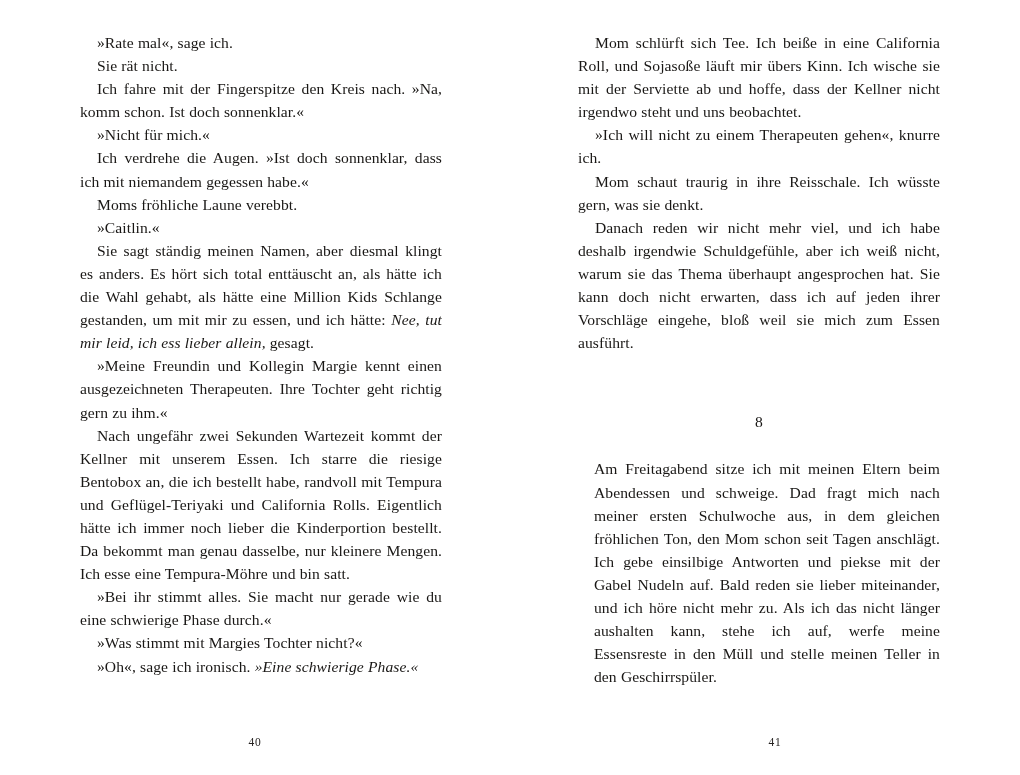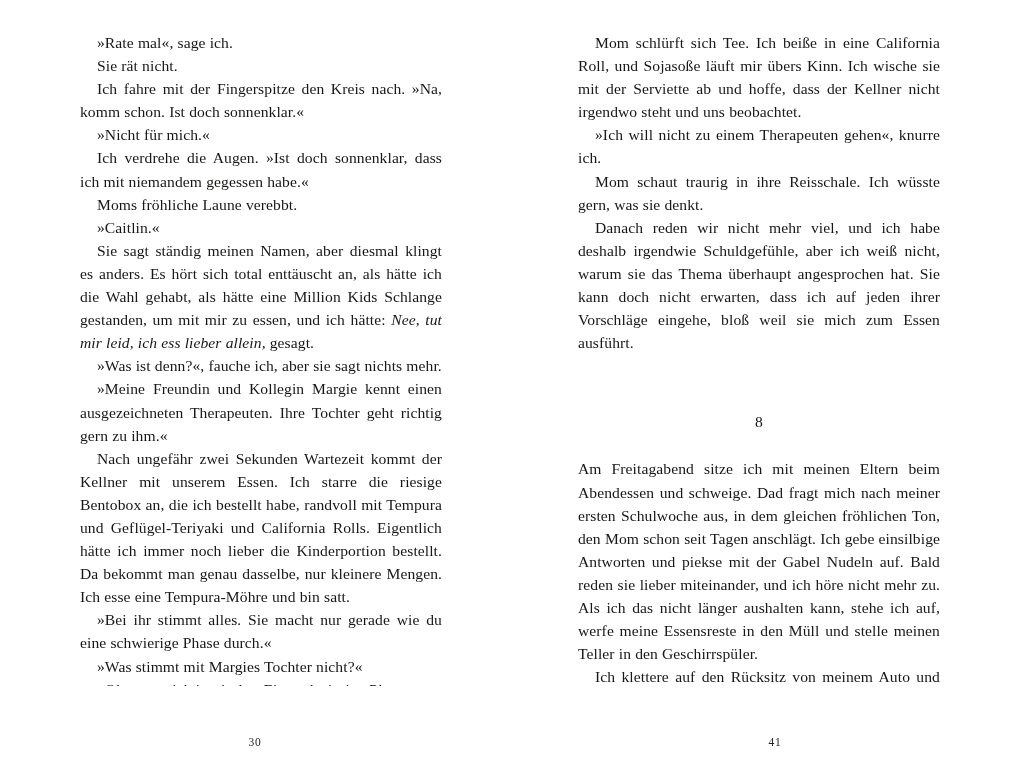--- a/index.html
+++ b/index.html
@@ -49,21 +49,21 @@
     font-size: 15.6px;
     line-height: 23.1px;
     text-align: justify;
     text-justify: inter-word;
     text-indent: 17px;
     hyphens: manual;
     -webkit-hyphens: manual;
     letter-spacing: 0.005em;
     word-spacing: 0.01em;
   }
-  p.para.no-indent { text-indent: 0; }
+  p.para.no-indent { text-indent: 0; margin-left: 16px; }
 
   p.para i, p.para em {
     font-style: italic;
   }
 
   .chapter-number {
     margin: 0;
     font-size: 15.6px;
     line-height: 23.1px;
     text-align: center;
@@ -95,28 +95,27 @@
   <div class="page page-left">
     <div class="text-column" id="left-column">
         <p class="para"><span>»Rate mal«, sage ich.</span></p>
         <p class="para"><span>Sie rät nicht.</span></p>
         <p class="para"><span>Ich fahre mit der Fingerspitze den Kreis nach. »Na, komm schon. Ist doch sonnenklar.«</span></p>
         <p class="para"><span>»Nicht für mich.«</span></p>
         <p class="para"><span>Ich verdrehe die Augen. »Ist doch sonnenklar, dass ich mit niemandem gegessen habe.«</span></p>
         <p class="para"><span>Moms fröhliche Laune verebbt.</span></p>
         <p class="para"><span>»Caitlin.«</span></p>
         <p class="para"><span>Sie sagt ständig meinen Namen, aber diesmal klingt es anders. Es hört sich total enttäuscht an, als hätte ich die Wahl gehabt, als hätte eine Million Kids Schlange gestanden, um mit mir zu essen, und ich hätte: </span><i>Nee, tut mir leid, ich ess lieber allein,</i><span> gesagt.</span></p>
-        <p class="para"><span>»Was ist denn?«, fauche ich, aber sie sagt nichts mehr.</span></p>
         <p class="para"><span>»Meine Freundin und Kollegin Margie kennt einen ausgezeichneten Therapeuten. Ihre Tochter geht richtig gern zu ihm.«</span></p>
         <p class="para"><span>Nach ungefähr zwei Sekunden Wartezeit kommt der Kellner mit unserem Essen. Ich starre die riesige Bentobox an, die ich bestellt habe, randvoll mit Tempura und Geflügel-Teriyaki und California Rolls. Eigentlich hätte ich immer noch lieber die Kinderportion bestellt. Da bekommt man genau dasselbe, nur kleinere Mengen. Ich esse eine Tempura-Möhre und bin satt.</span></p>
         <p class="para"><span>»Bei ihr stimmt alles. Sie macht nur gerade wie du eine schwierige Phase durch.«</span></p>
         <p class="para"><span>»Was stimmt mit Margies Tochter nicht?«</span></p>
         <p class="para"><span>»Oh«, sage ich ironisch. </span><i>»Eine schwierige Phase.«</i></p>
       </div>
-    <div class="folio">30</div>
+    <div class="folio">40</div>
   </div>
 
   <div class="page page-right">
     <div class="text-column" id="right-column">
         <p class="para"><span>Mom schlürft sich Tee. Ich beiße in eine California Roll, und Sojasoße läuft mir übers Kinn. Ich wische sie mit der Serviette ab und hoffe, dass der Kellner nicht irgendwo steht und uns beobachtet.</span></p>
         <p class="para"><span>»Ich will nicht zu einem Therapeuten gehen«, knurre ich.</span></p>
         <p class="para"><span>Mom schaut traurig in ihre Reisschale. Ich wüsste gern, was sie denkt.</span></p>
         <p class="para"><span>Danach reden wir nicht mehr viel, und ich habe deshalb irgendwie Schuldgefühle, aber ich weiß nicht, warum sie das Thema überhaupt angesprochen hat. Sie kann doch nicht erwarten, dass ich auf jeden ihrer Vorschläge eingehe, bloß weil sie mich zum Essen ausführt.</span></p>
         <div class="gap-before-chapter"></div>
         <p class="chapter-number">8</p>

